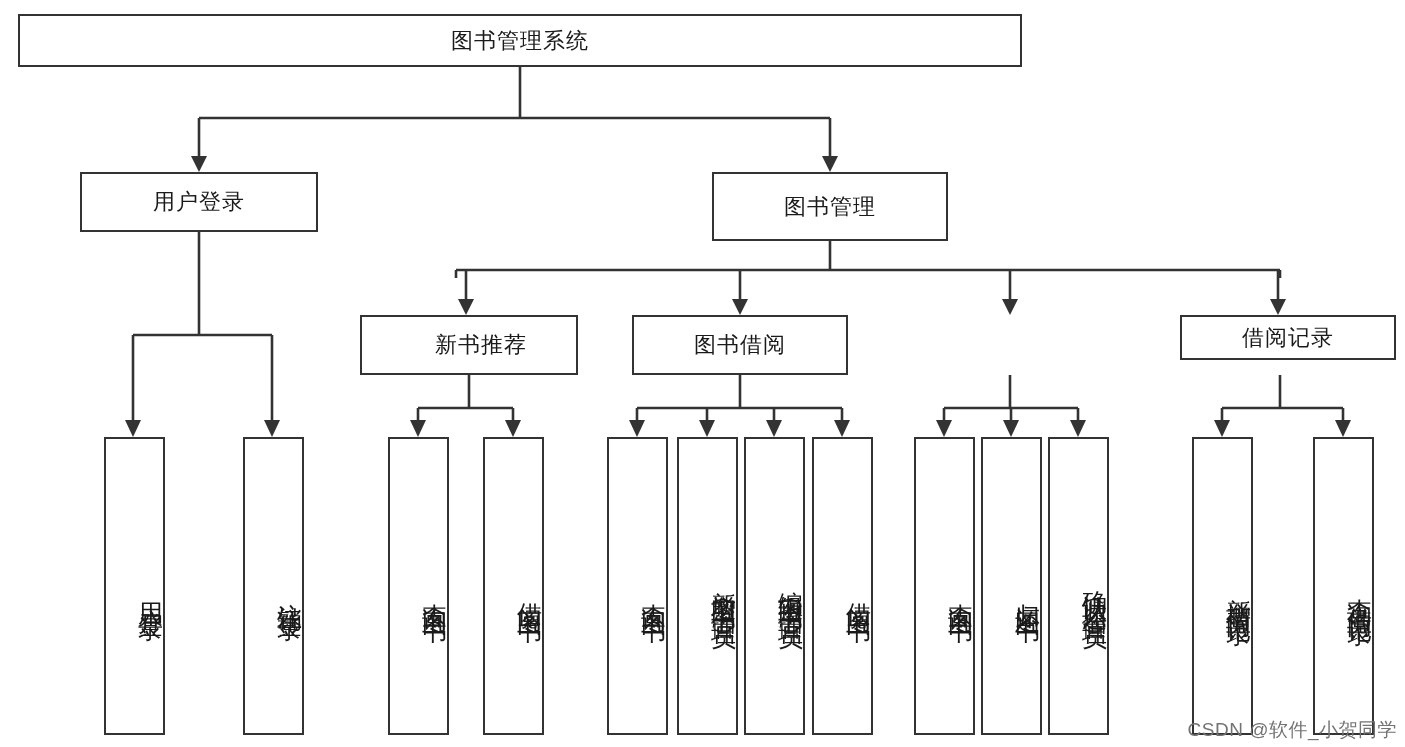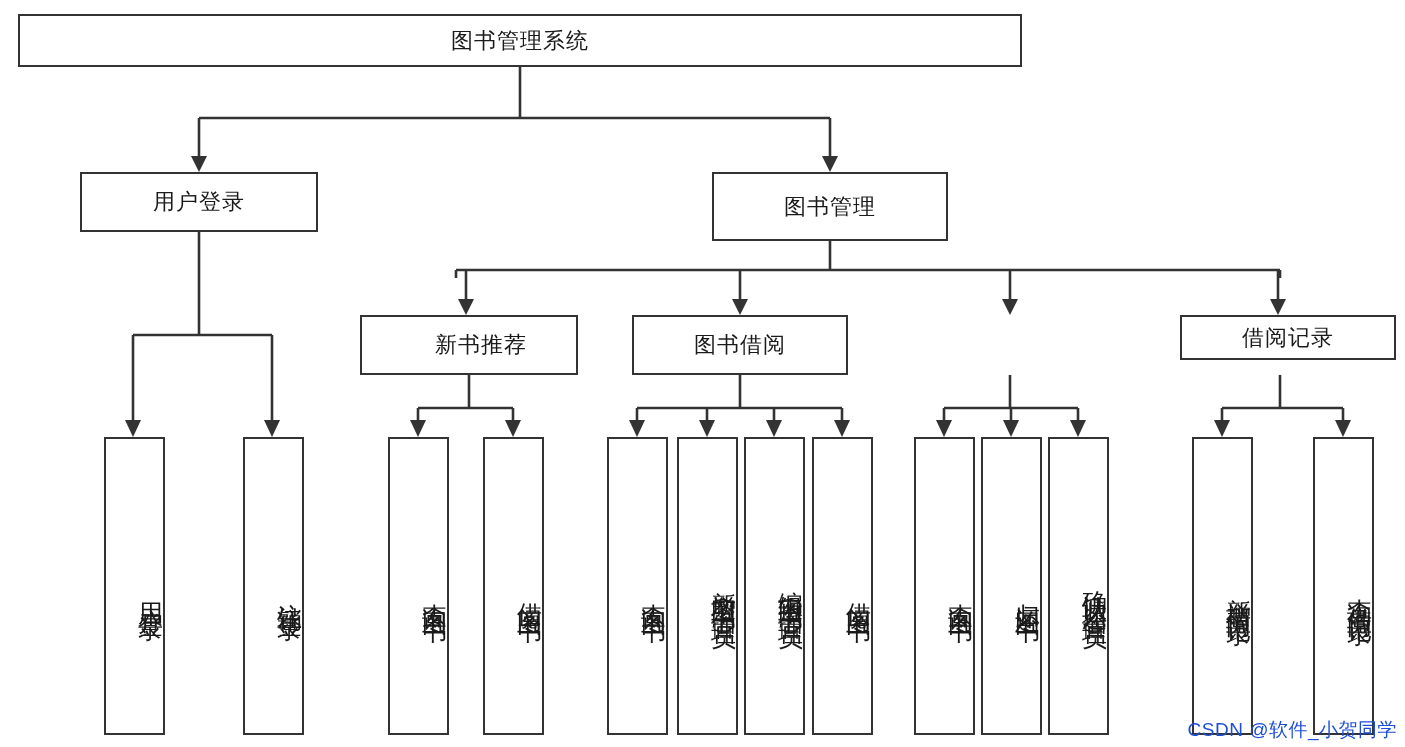--- a/index.html
+++ b/index.html
@@ -38,21 +38,21 @@
   .node.v .vtxt{
     writing-mode:vertical-rl;
     text-orientation:upright;
     white-space:nowrap;
   }
   .watermark{
     position:absolute;
     right:8px;
     bottom:4px;
     font-size:19px;
-    color:#1d4ed8;
+    color:#737373;
     white-space:nowrap;
     letter-spacing:0.5px;
     pointer-events:none;
   }
   svg.links{position:absolute;left:0;top:0;width:1405px;height:747px;}
   svg.links line, svg.links path{stroke:#333333;stroke-width:2.6;fill:none;}
   svg.links polygon{fill:#333333;}
 </style>
 </head>
 <body>

